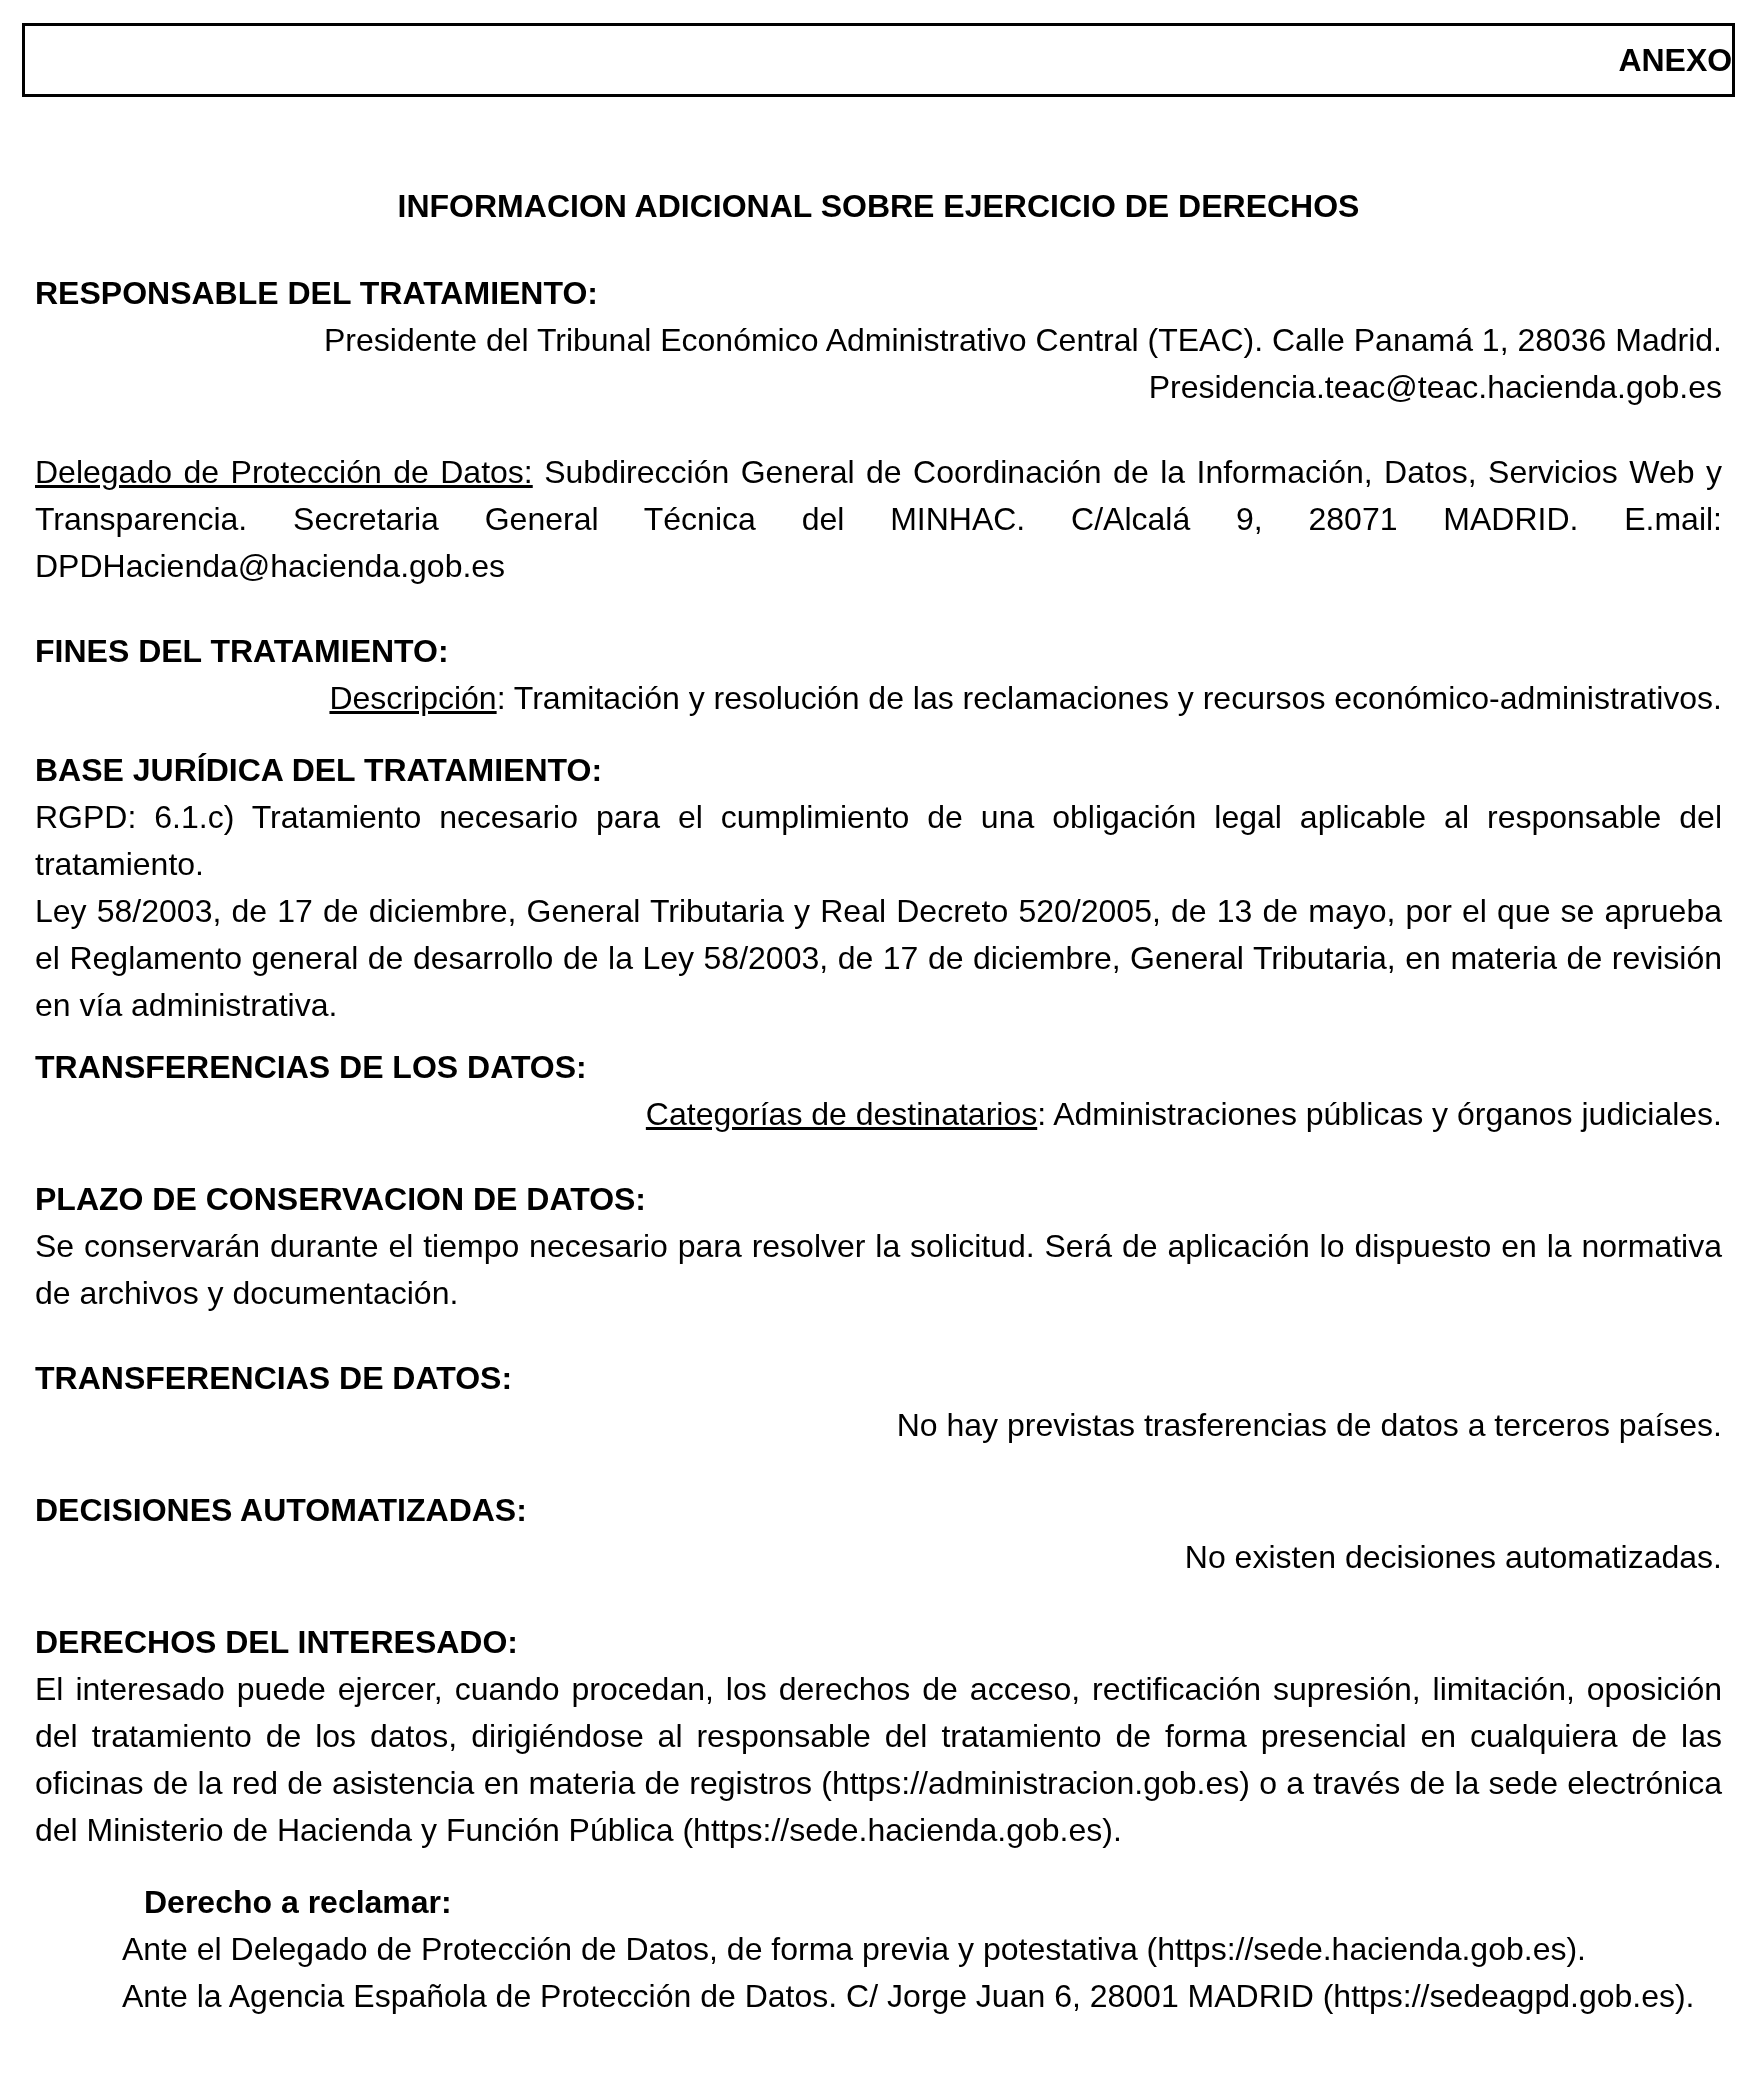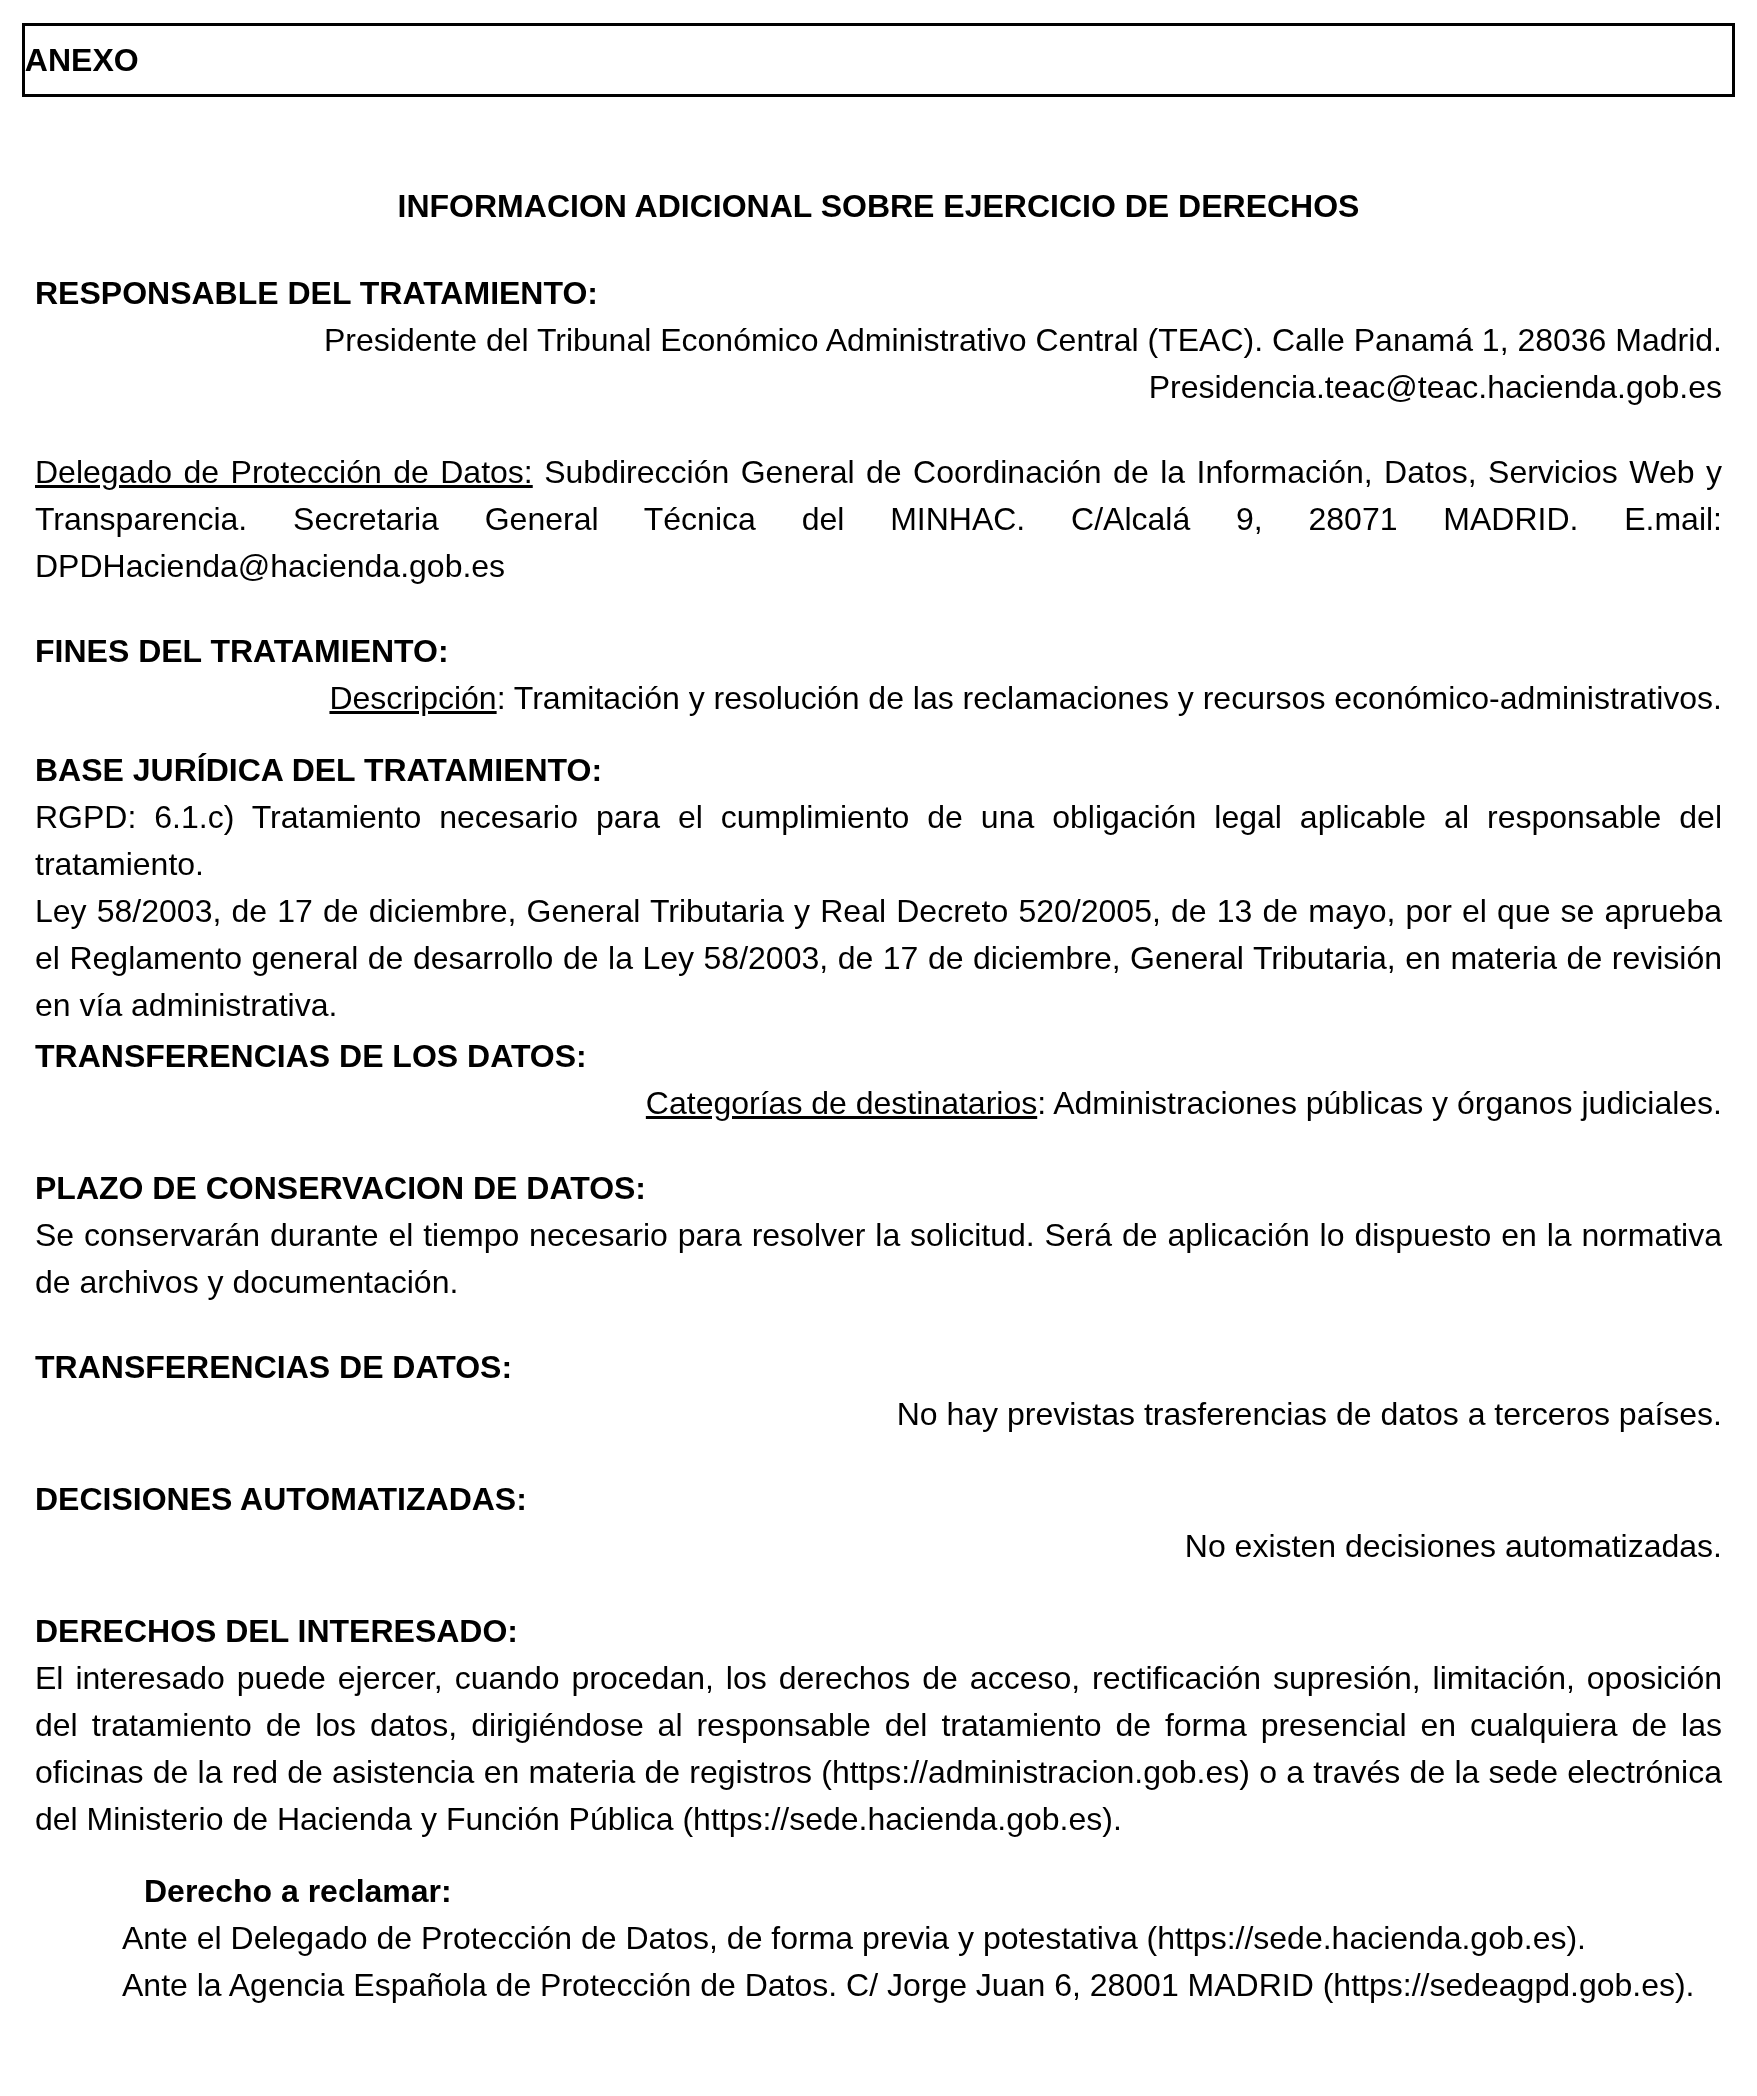--- a/index.html
+++ b/index.html
@@ -13,33 +13,33 @@
     font-size: 32px;
     line-height: 47px;
     -webkit-font-smoothing: antialiased;
   }
   .page { padding: 23px 35px 25px 35px; }
 
   .anexo-box {
     border: 3.3px solid #000000;
     margin: 0 -13.2px 86px -13.2px;
     padding: 10.7px 0;
-    text-align: left;
+    text-align: right;
   }
   .b { font-weight: bold; }
   .u { text-decoration: underline; }
 
   .main-title {
     text-align: center;
     font-weight: bold;
     margin-bottom: 40px;
   }
 
   section.sec { margin-top: 38px; }
-  section.sec.tight { margin-top: 4px; }
+  section.sec.tight { margin-top: 15px; }
   section.sec.semi { margin-top: 25px; }
 
   .h { font-weight: bold; }
   .p { text-align: right; }
   .p.just { text-align: justify; }
 
   .reclamar-heading { margin-left: 109px; font-weight: bold; }
   .reclamar-body { margin-left: 51px; }
   .reclamar-body p { text-align: justify; margin-left: 36px; }
 </style>

